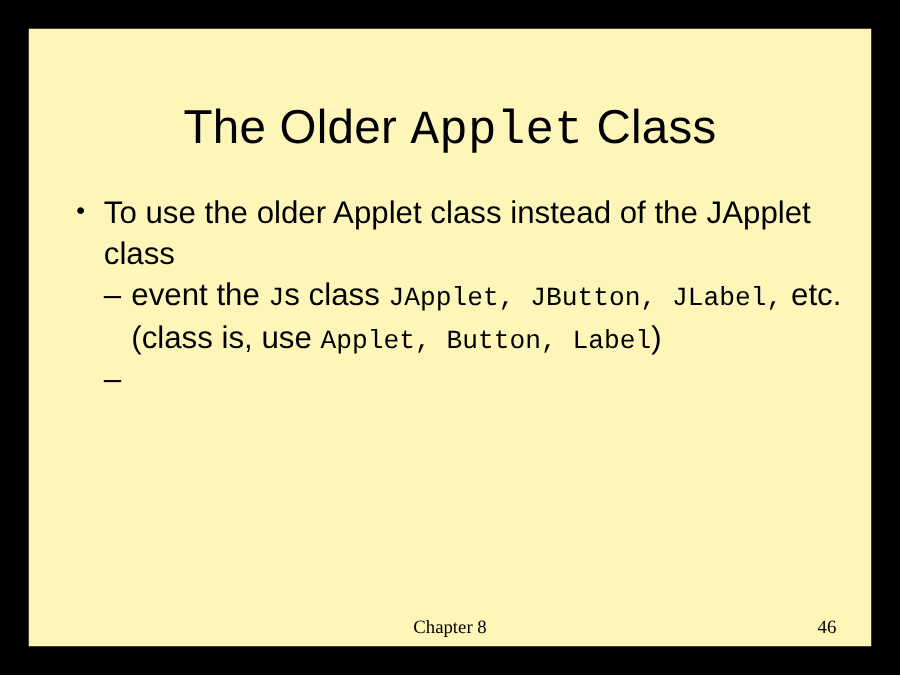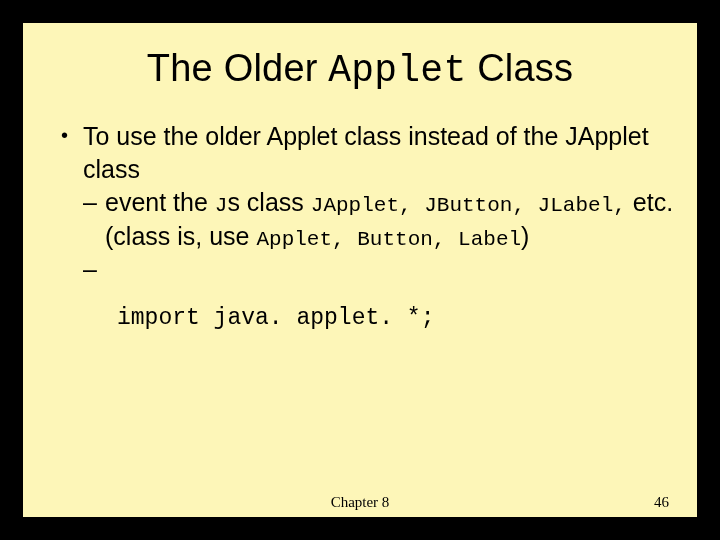--- a/index.html
+++ b/index.html
@@ -17,21 +17,21 @@
     left: 23px;
     width: 674px;
     height: 494px;
     background: #fdf6b8;
     box-sizing: border-box;
   }
   .title {
     text-align: center;
     font-size: 38px;
     color: #000;
-    margin-top: 24px;
+    margin-top: 58px;
     margin-bottom: 28px;
     letter-spacing: 0.2px;
   }
   .title .code {
     font-family: "Courier New", Courier, monospace;
   }
   .content {
     padding: 0 20px 0 38px;
     font-size: 25px;
     color: #000;
@@ -114,21 +114,20 @@
         <span>event the </span><span class="small-code">J</span><span>s class </span><span class="small-code">JApplet, JButton, JLabel,</span>
         <span>etc. (class is, use </span><span class="small-code">Applet, Button, Label</span><span>)</span>
       </div>
     </div>
 
     <div class="sub">
       <div class="dash">–</div>
     </div>
 
     <div class="imports">
-      <div>import java. applet. *;</div>
     </div>
   </div>
 
   <div class="footer">
     <div class="chapter">Chapter 8</div>
     <div class="pagenum">46</div>
   </div>
 </div>
 
 </body></html>

